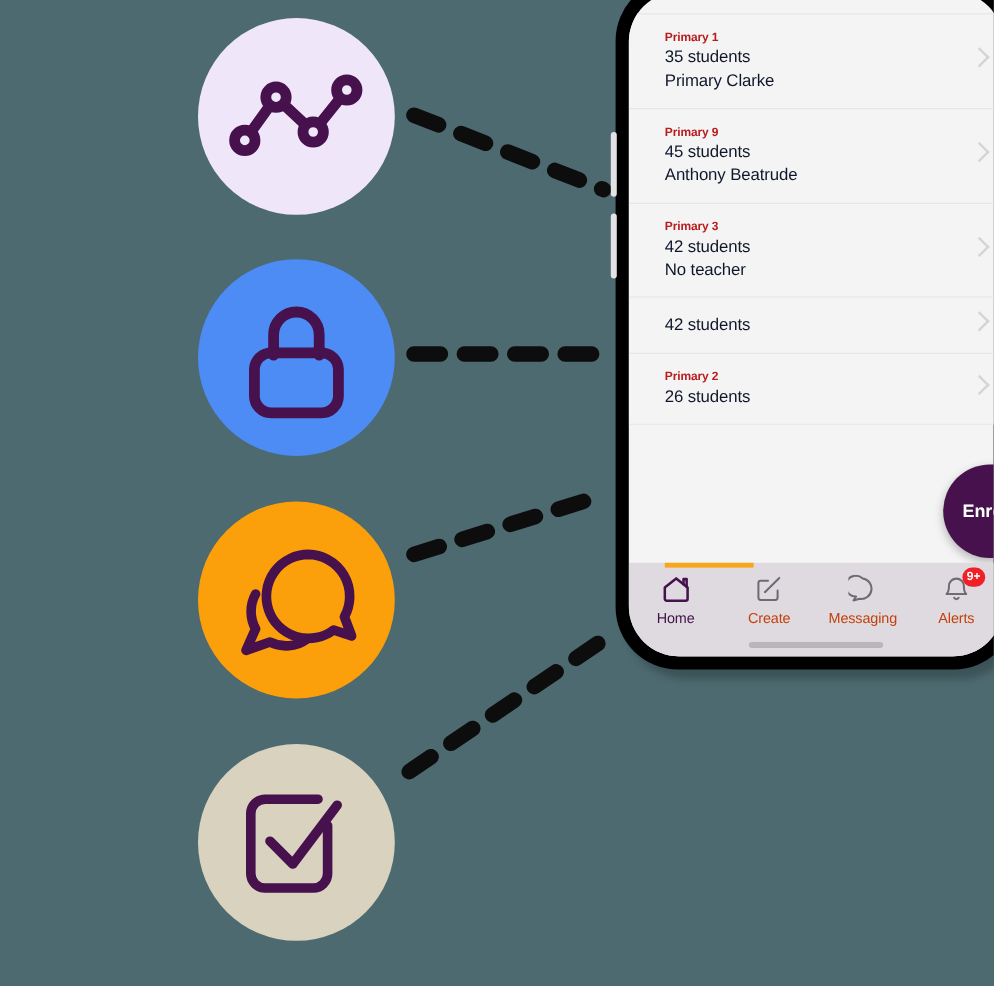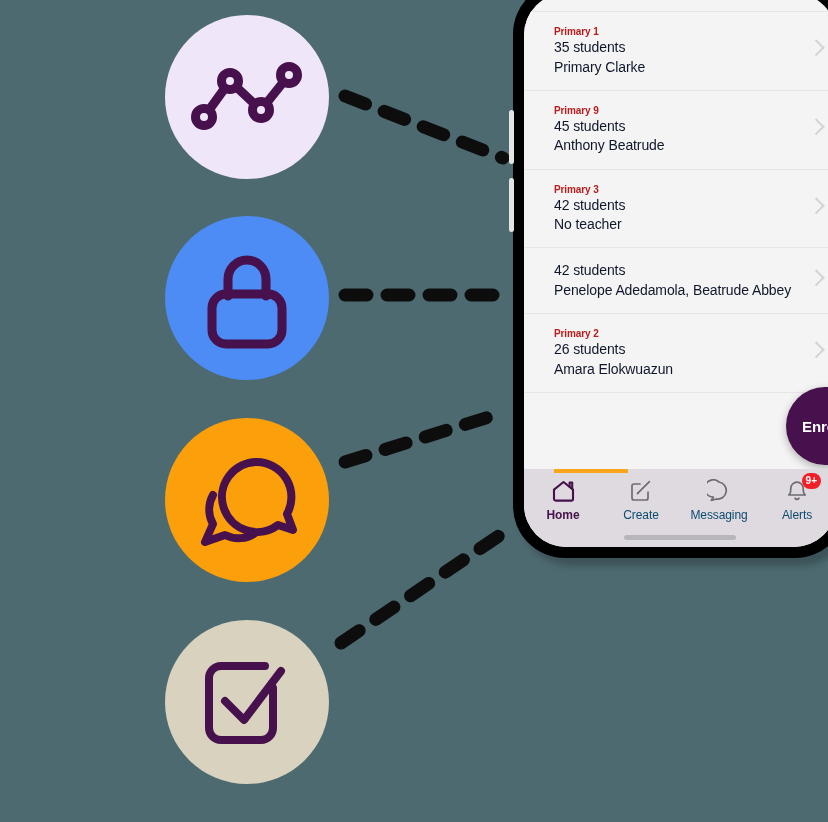--- a/index.html
+++ b/index.html
@@ -177,24 +177,24 @@
     flex: 1;
     display: flex;
     flex-direction: column;
     align-items: center;
     gap: 4px;
     position: relative;
   }
   .nav-icon { height: 26px; display: flex; align-items: center; justify-content: center; position: relative; }
   .nav-label {
     font-size: 12px;
-    color: #0c4a6e;
+    color: #c2410c;
     letter-spacing: -0.1px;
   }
-  .nav-item.active .nav-label { color: #46114c; font-weight: bold; }
+  .nav-item.active .nav-label { color: #46114c; font-weight: normal; }
   .nav-badge {
     position: absolute;
     top: -5px; right: -12px;
     min-width: 16px; height: 16px;
     padding: 0 4px;
     box-sizing: border-box;
     border-radius: 9px;
     background: #f01f28;
     color: #fff;
     font-size: 10px;
@@ -292,28 +292,26 @@
 
           <div class="class-row">
             <div class="class-name">Primary 3</div>
             <div class="class-count">42 students</div>
             <div class="class-teacher">No teacher</div>
             <span class="row-chevron"></span>
           </div>
 
           <div class="class-row">
             <div class="class-count">42 students</div>
-            <div class="class-teacher">Penelope Adedamola, Beatrude Abbey</div>
             <span class="row-chevron"></span>
           </div>
 
           <div class="class-row">
             <div class="class-name">Primary 2</div>
             <div class="class-count">26 students</div>
-            <div class="class-teacher">Amara Elokwuazun</div>
             <span class="row-chevron"></span>
           </div>
 
           <div id="list-bottom-rule"></div>
         </div>
 
         <div id="enrol-button">
           <span>Enrol</span>
         </div>
 

